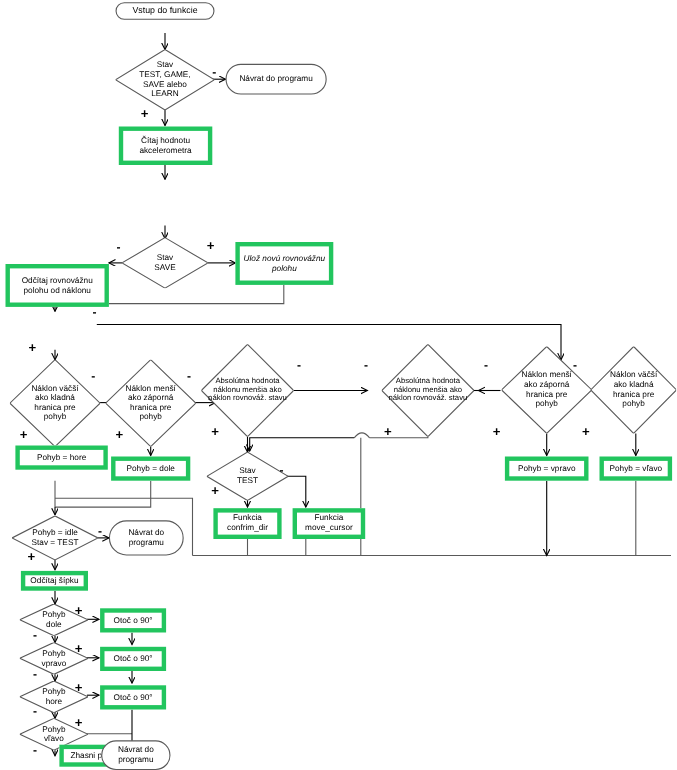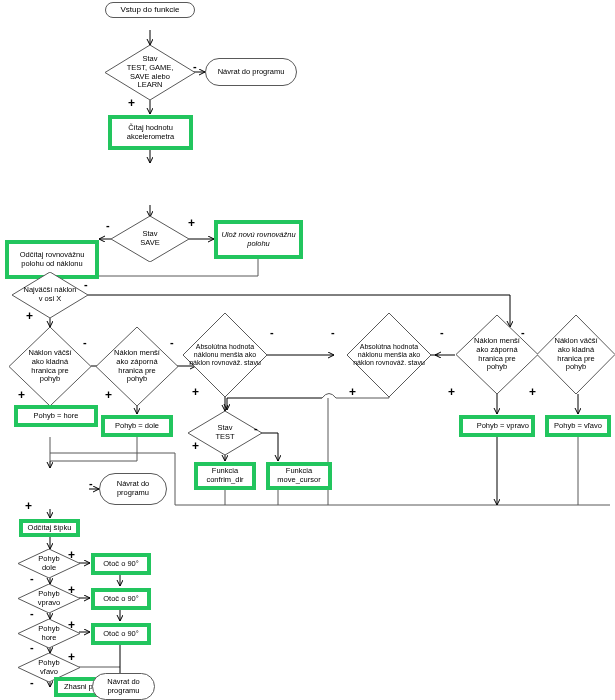--- a/index.html
+++ b/index.html
@@ -218,27 +218,20 @@
   <div class="node rect" style="left:5px;top:220px;width:94px;height:39px;font-size:7.5px;margin-top:20px;">
     <span class="lbl">Odčítaj rovnovážnu
 polohu od náklonu</span>
   </div>
 
   <div class="node rect" style="left:214px;top:220px;width:89px;height:39px;font-size:7.5px;font-style:italic;">
     <span class="lbl">Ulož novú rovnovážnu
 polohu</span>
   </div>
 
-  <div class="node diamond" style="left:12px;top:272px;width:76px;height:46px;font-size:7.5px;">
-    <svg class="dshape" viewBox="0 0 76 46" preserveAspectRatio="none">
-      <polygon points="38,0 76,23 38,46 0,23" fill="#fff" stroke="#595959" stroke-width="1"></polygon>
-    </svg>
-    <span class="lbl">Najväčší náklon
-v osi X</span>
-  </div>
 
   <div class="node diamond" style="left:9px;top:327px;width:82px;height:79px;font-size:7.5px;">
     <svg class="dshape" viewBox="0 0 82 79" preserveAspectRatio="none">
       <polygon points="41,0 82,39.5 41,79 0,39.5" fill="#fff" stroke="#595959" stroke-width="1"></polygon>
     </svg>
     <span class="lbl">Náklon väčší
 ako kladná
 hranica pre
 pohyb</span>
   </div>
@@ -292,21 +285,21 @@
   </div>
 
   <div class="node rect" style="left:14px;top:405px;width:84px;height:22px;font-size:7.5px;">
     <span class="lbl">Pohyb = hore</span>
   </div>
 
   <div class="node rect" style="left:101px;top:415px;width:72px;height:22px;font-size:7.5px;">
     <span class="lbl">Pohyb = dole</span>
   </div>
 
-  <div class="node rect" style="left:459px;top:415px;width:76px;height:22px;font-size:7.5px;justify-content:flex-end;">
+  <div class="node rect" style="left:459px;top:415px;width:76px;height:22px;font-size:7.5px;">
     <span class="lbl">Pohyb = vpravo</span>
   </div>
 
   <div class="node rect" style="left:545px;top:415px;width:66px;height:22px;font-size:7.5px;">
     <span class="lbl">Pohyb = vľavo</span>
   </div>
 
   <div class="node diamond" style="left:188px;top:411px;width:74px;height:44px;font-size:7.5px;">
     <svg class="dshape" viewBox="0 0 74 44" preserveAspectRatio="none">
       <polygon points="37,0 74,22 37,44 0,22" fill="#fff" stroke="#595959" stroke-width="1"></polygon>
@@ -318,20 +311,27 @@
   <div class="node rect" style="left:194px;top:462px;width:62px;height:28px;font-size:7.5px;">
     <span class="lbl">Funkcia
 confrim_dir</span>
   </div>
 
   <div class="node rect" style="left:266px;top:462px;width:66px;height:28px;font-size:7.5px;">
     <span class="lbl">Funkcia
 move_cursor</span>
   </div>
 
+  <div class="node diamond" style="left:11px;top:469px;width:78px;height:40px;font-size:7.5px;">
+    <svg class="dshape" viewBox="0 0 78 40" preserveAspectRatio="none">
+      <polygon points="39,0 78,20 39,40 0,20" fill="#fff" stroke="#595959" stroke-width="1"></polygon>
+    </svg>
+    <span class="lbl">Pohyb = idle
+Stav = TEST</span>
+  </div>
 
   <div class="node term" style="left:99px;top:473px;width:68px;height:32px;font-size:7.5px;">
     <span class="lbl">Návrat do
 programu</span>
   </div>
 
   <div class="node rect" style="left:19px;top:519px;width:61px;height:18px;font-size:7.5px;">
     <span class="lbl">Odčítaj šípku</span>
   </div>
 

